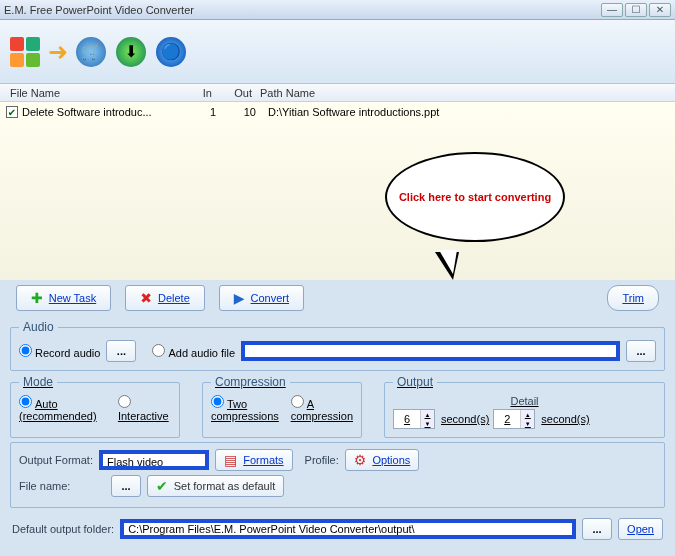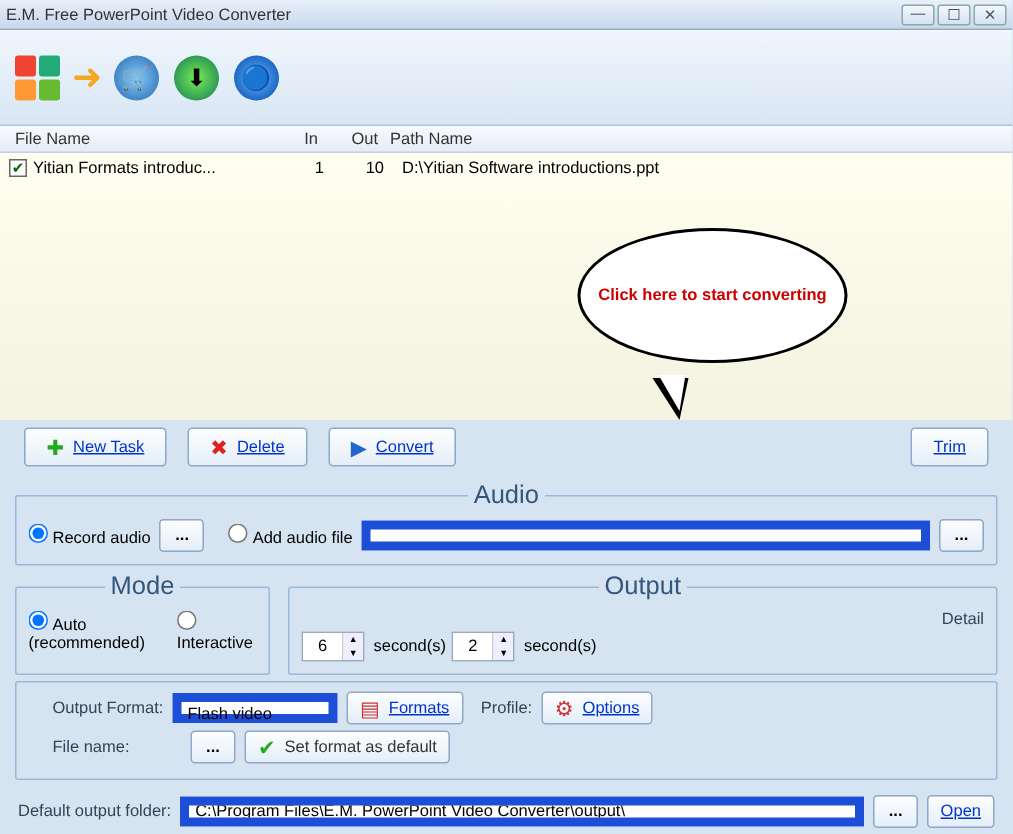--- a/index.html
+++ b/index.html
@@ -32,43 +32,43 @@
 
 .callout { position: absolute; right: 100px; top: 50px; width: 190px; height: 110px; }
 .bubble { width: 180px; height: 90px; border: 2px solid #000; border-radius: 50%; background: #fff; display: flex; align-items: center; justify-content: center; color: #c00; font-weight: bold; font-size: 14px; padding: 8px; }
 .tail { position: absolute; bottom: -18px; left: 50px; width: 0; height: 0; border-left: 18px solid transparent; border-right: 6px solid transparent; border-top: 28px solid #000; }
 .tail::after { content: ""; position: absolute; top: -30px; left: -14px; border-left: 14px solid transparent; border-right: 4px solid transparent; border-top: 24px solid #fff; }
 
 .btnrow { height: 36px; display: flex; align-items: center; gap: 14px; padding: 0 16px; justify-content: center; }
 .btn { height: 26px; padding: 0 14px; border: 1px solid #8fa8c8; background: linear-gradient(#fdfefe,#e4eef8); border-radius: 3px; display: flex; align-items: center; gap: 6px; cursor: pointer; }
 .btn .lbl { color: #0033cc; text-decoration: underline; }
 .btn.sm { padding: 0 8px; height: 22px; }
-.btn.right { margin-left: auto; }
+.btn.right { margin-left: auto; border-radius: 11px; }
 .ico { font-size: 14px; }
 
 fieldset { border: 1px solid #9ab8d8; border-radius: 2px; margin: 4px 10px; padding: 6px 8px 8px; }
-legend { color: #34567a; padding: 0 4px; font-size: 17px; text-align: center; }
+legend { color: #34567a; padding: 0 4px; font-size: 12px; }
 
 .row { display: flex; align-items: center; gap: 6px; }
 input[type=radio] { margin-right: 3px; cursor: pointer; }
 .radio-lbl { cursor: pointer; }
-.txt { height: 20px; background: #fff; border: 6px solid #1d4ed8; padding: 2px 4px; }
+.txt { height: 20px; background: #fff; border: 4px solid #1d4ed8; padding: 2px 4px; }
 .browse { width: 30px; height: 22px; border: 1px solid #8fa8c8; background: linear-gradient(#fdfefe,#e4eef8); border-radius: 3px; cursor: pointer; display: flex; align-items: center; justify-content: center; font-weight: bold; }
 
-.triple { display: flex; gap: 12px; margin: 4px 10px; }
+.triple { display: flex; gap: 22px; margin: 4px 10px; text-decoration: underline; }
 .triple fieldset { margin: 0; flex-shrink: 0; }
 .mode-fs { width: 170px; } .comp-fs { width: 160px; } .out-fs { flex: 1; }
 .stack { display: flex; flex-direction: row; gap: 4px; }
 
 .spin { display: inline-flex; border: 1px solid #9ab; background: #fff; height: 20px; }
 .spin input { border: none; width: 26px; text-align: center; font-size: 11px; }
 .spin .arrows { width: 14px; display: flex; flex-direction: column; border-left: 1px solid #ccc; }
 .spin .arrows div { flex: 1; font-size: 6px; display: flex; align-items: center; justify-content: center; cursor: pointer; background: #eef; }
 
-.fmt-area { border: 1px solid #9ab8d8; margin: 4px 10px; padding: 6px 24px; border-radius: 2px; }
+.fmt-area { border: 1px solid #9ab8d8; margin: 4px 10px; padding: 6px 8px; border-radius: 2px; }
 .fmt-row { display: flex; align-items: center; gap: 6px; margin-bottom: 4px; }
 .static-lbl { color: #345; }
 .select { height: 20px; background: #fff; border: 1px solid #9ab; padding: 2px 18px 2px 4px; position: relative; cursor: pointer; }
 .select::after { content: "▾"; position: absolute; right: 3px; top: 2px; color: #456; }
 
 .footer { display: flex; align-items: center; gap: 6px; padding: 6px 12px; }
 </style>
 </head>
 <body>
 
@@ -99,21 +99,21 @@
 <div class="list-hdr">
   <span class="col-fn">File Name</span>
   <span class="col-in">In</span>
   <span class="col-out">Out</span>
   <span class="col-path">Path Name</span>
 </div>
 
 <div class="list-body">
   <div class="list-row">
     <span class="chk">✔</span>
-    <span class="col-fn" style="width:154px">Yitian Formats introduc...</span>
+    <span class="col-fn" style="width:154px">Delete Software introduc...</span>
     <span class="col-in">1</span>
     <span class="col-out">10</span>
     <span class="col-path">D:\Yitian Software introductions.ppt</span>
   </div>
 
   <div class="callout">
     <div class="bubble">
       <span>Click here to start converting</span>
     </div>
     <div class="tail"></div>
@@ -150,23 +150,30 @@
 </fieldset>
 
 <div class="triple">
   <fieldset class="mode-fs">
     <legend>Mode</legend>
     <div class="stack">
       <label class="radio-lbl"><input type="radio" name="m" checked="" style=""><span>Auto (recommended)</span></label>
       <label class="radio-lbl"><input type="radio" name="m" style=""><span>Interactive</span></label>
     </div>
   </fieldset>
+  <fieldset class="comp-fs">
+    <legend>Compression</legend>
+    <div class="stack">
+      <label class="radio-lbl"><input type="radio" name="c" checked="" style=""><span>Two compressions</span></label>
+      <label class="radio-lbl"><input type="radio" name="c" style=""><span>A compression</span></label>
+    </div>
+  </fieldset>
   <fieldset class="out-fs">
     <legend>Output</legend>
-    <div style="text-align:right;color:#345;margin-bottom:2px">Detail</div>
+    <div style="text-align:center;color:#345;margin-bottom:2px">Detail</div>
     <div class="stack">
       <div class="row">
         <div class="spin">
             <input value="6" style="">
             <div class="arrows">
               <div>▲</div>
               <div>▼</div>
             </div>
           </div>
         <span>second(s)</span>

